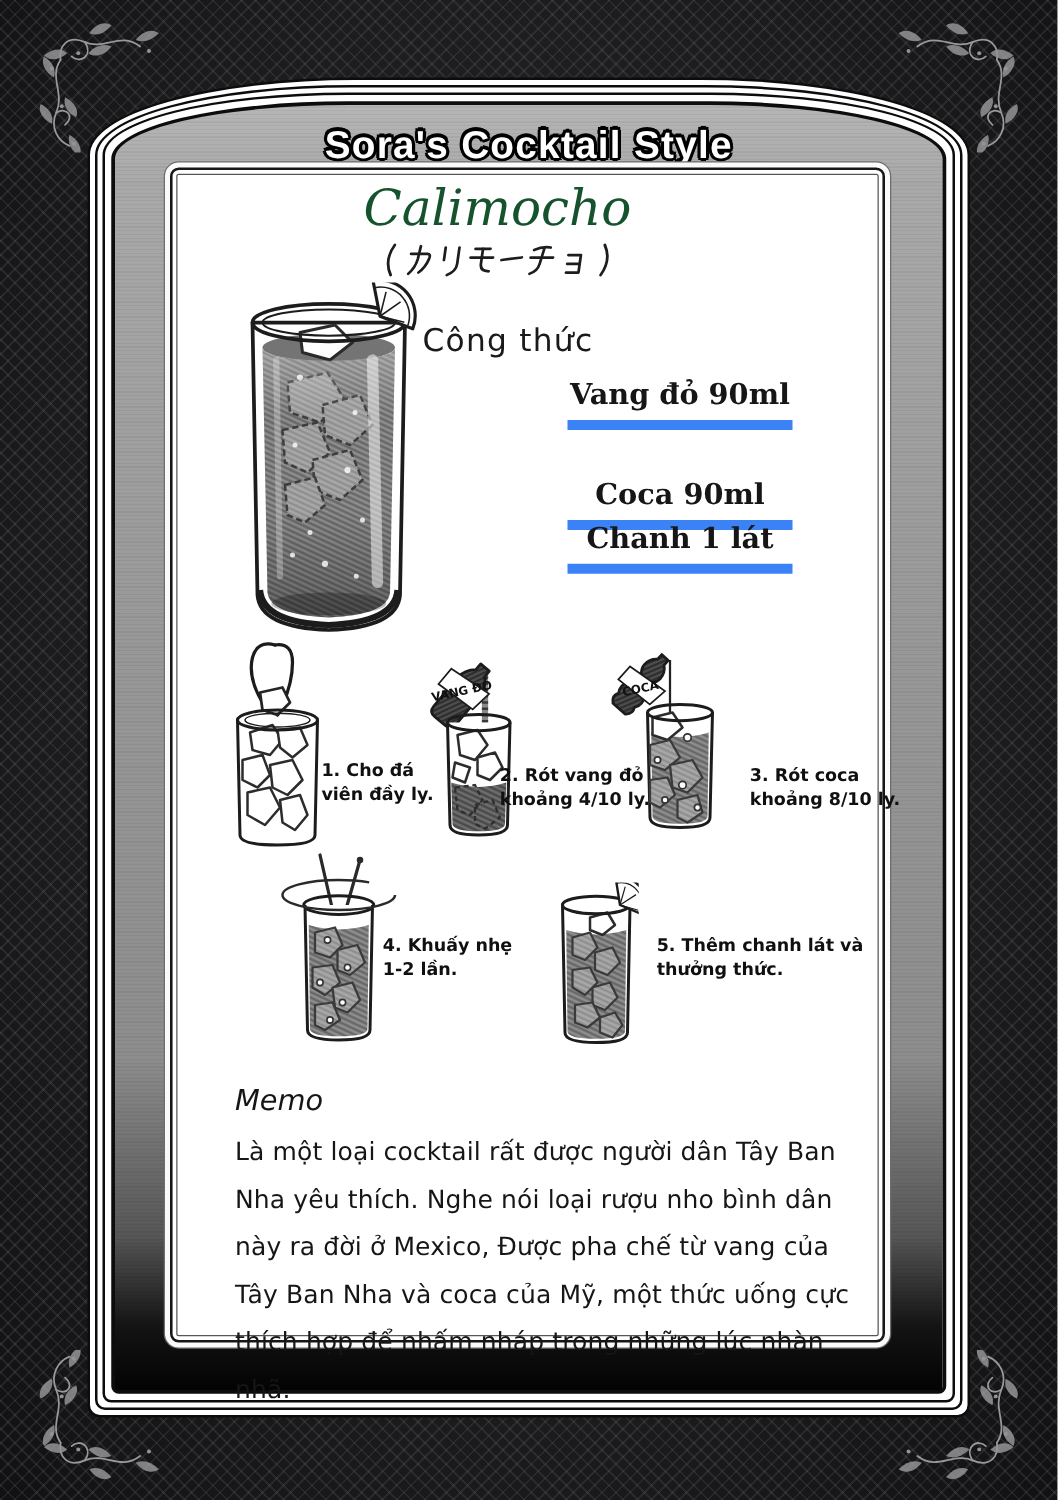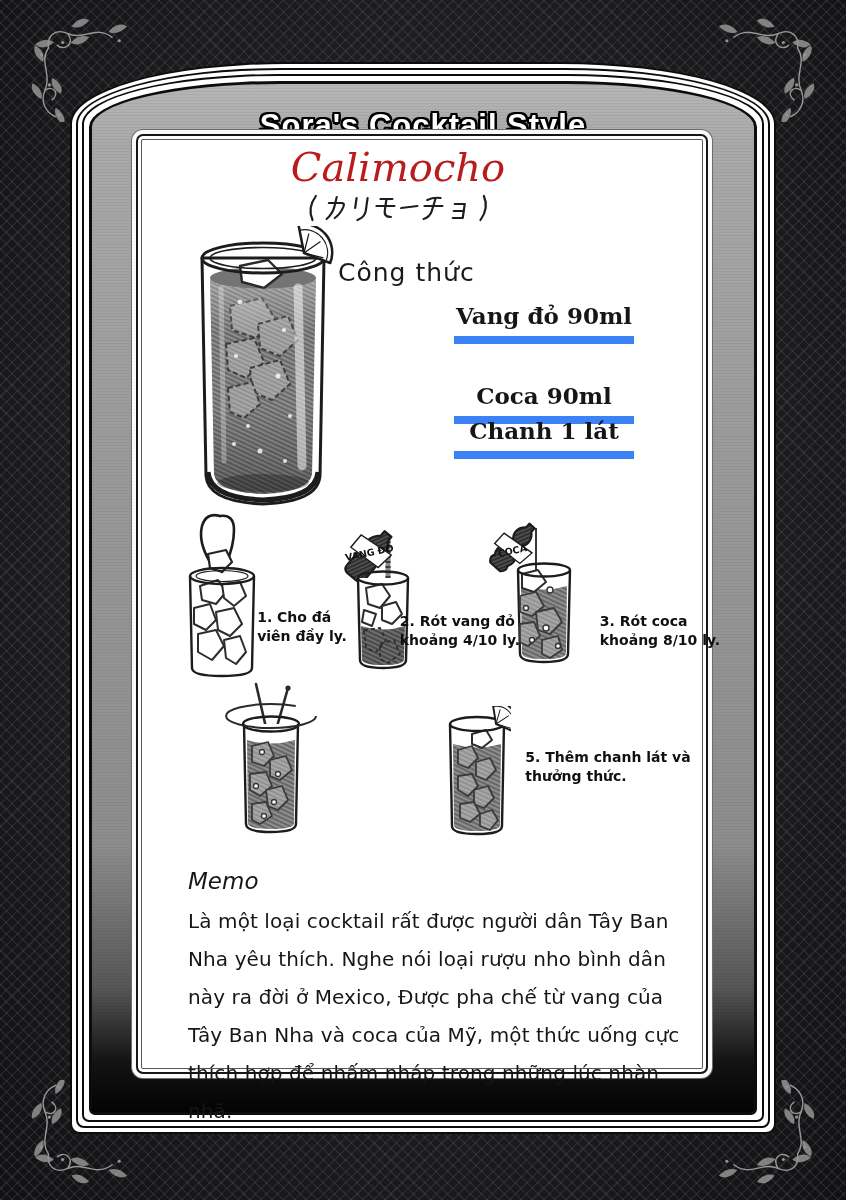--- a/index.html
+++ b/index.html
@@ -24,34 +24,34 @@
     border:2px solid #0c0c0c;border-radius:215px 215px 10px 10px / 62px 62px 10px 10px;box-sizing:border-box;}
   .f-line1{position:absolute;left:76px;top:68px;width:694px;height:1060px;border:2px solid #0c0c0c;
     border-radius:205px 205px 8px 8px / 56px 56px 8px 8px;box-sizing:border-box;}
   .f-line2{position:absolute;left:82px;top:74px;width:682px;height:1048px;border:2px solid #0c0c0c;
     border-radius:196px 196px 7px 7px / 50px 50px 7px 7px;box-sizing:border-box;}
   .band{position:absolute;left:89px;top:81px;width:668px;height:1034px;box-sizing:border-box;
     border:3px solid #0c0c0c;border-radius:190px 190px 6px 6px / 46px 46px 6px 6px;
     background-image:
       repeating-linear-gradient(0deg, rgba(0,0,0,.05) 0 1px, transparent 1px 3px),
       linear-gradient(180deg,#b6b6b6 0%,#a9a9a9 6%,#989898 42%,#8d8d8d 74%,#565656 88%,#141414 95%,#030303 100%);}
-  .banner-title{position:absolute;left:89px;top:102px;width:668px;height:48px;
+  .banner-title{position:absolute;left:89px;top:92px;width:668px;height:48px;
     display:flex;align-items:center;justify-content:center;
     font-family:"Liberation Sans", sans-serif;font-weight:bold;font-size:31px;letter-spacing:1px;
     color:#fff;
     text-shadow:-2px -2px 0 #000,2px -2px 0 #000,-2px 2px 0 #000,2px 2px 0 #000,
       -2.5px 0 0 #000,2.5px 0 0 #000,0 -2.5px 0 #000,0 2.5px 0 #000;}
   
   .panel{position:absolute;left:136px;top:134px;width:572px;height:940px;background:#fff;
     border:2px solid #161616;border-radius:7px;box-sizing:border-box;
     box-shadow:0 0 0 4px #fafafa, 0 0 0 5px #6d6d6d, inset 0 0 0 3px #fff, inset 0 0 0 4px #565656;}
   .panel > *{position:absolute;}
   
   .recipe-name{left:0;top:8px;width:520px;text-align:center;
-    font-family:"DejaVu Serif", serif;font-style:italic;font-size:40px;color:#b91c1c;}
+    font-family:"DejaVu Serif", serif;font-style:italic;font-size:40px;color:#14532d;}
   .kana-art{left:166px;top:58px;}
   .section-title{left:200px;top:122px;font-size:25px;color:#1a1a1a;letter-spacing:1px;}
   .ingredient{left:316px;width:180px;text-align:center;
     font-family:"DejaVu Serif", serif;font-weight:bold;font-size:23px;color:#161616;
     padding-bottom:7px;border-bottom:8px solid #3b82f6;white-space:nowrap;}
   .ing-0{top:166px;} .ing-1{top:212px;margin-top:34px;} .ing-2{top:268px;margin-top:13px;}
   .cap{font-weight:bold;font-size:14px;line-height:1.34;color:#101010;text-align:left;
     transform:translateX(-50%);white-space:nowrap;}
   .cap1{left:164px;top:472px;} .cap2{left:322px;top:476px;} .cap3{left:522px;top:476px;}
   .cap4{left:220px;top:612px;} .cap5{left:470px;top:612px;}
@@ -312,20 +312,24 @@
       <g fill="#fff" stroke="#333" stroke-width="1.3">
         <circle cx="40" cy="70" r="2.5"></circle>
           <circle cx="56" cy="92" r="2.5"></circle>
           <circle cx="34" cy="104" r="2.5"></circle>
         <circle cx="52" cy="120" r="2.5"></circle>
           <circle cx="42" cy="134" r="2.5"></circle>
       </g>
       <ellipse cx="49" cy="42" rx="28" ry="7.5" fill="none" stroke="#1c1c1c" stroke-width="2.4"></ellipse>
       <ellipse cx="49" cy="34" rx="45" ry="12" fill="none" stroke="#2a2a2a" stroke-width="2" stroke-dasharray="170 26"></ellipse>
     </svg>
+    <div class="cap cap4">
+      <span>4. Khuấy nhẹ</span><br>
+      <span>1-2 lần.</span>
+    </div>
 
     <svg style="left:308px;top:570px" width="65" height="132" viewBox="0 0 65 132">
       <path d="M4,18 L6,120 Q6,128 31,128 Q56,128 56,120 L58,18" fill="#fff" stroke="#1c1c1c" stroke-width="2.4" stroke-linejoin="round"></path>
       <path d="M7,38 L8,119 Q8,125 31,125 Q54,125 54,119 L55,38 Q31,45 7,38 Z" fill="url(#pLiq)"></path>
       <polygon points="26,28 40,24 46,34 36,42 26,38" fill="#fff" stroke="#2c2c2c" stroke-width="2" stroke-linejoin="round"></polygon>
       <g fill="url(#pIce)" stroke="#3a3a3a" stroke-width="1.8" stroke-linejoin="round">
         <polygon points="12,44 26,40 32,52 22,62 12,58"></polygon>
         <polygon points="30,56 44,52 50,64 40,74 30,70"></polygon>
         <polygon points="12,70 26,68 32,80 22,90 12,84"></polygon>
         <polygon points="28,84 42,80 48,92 38,102 28,98"></polygon>

